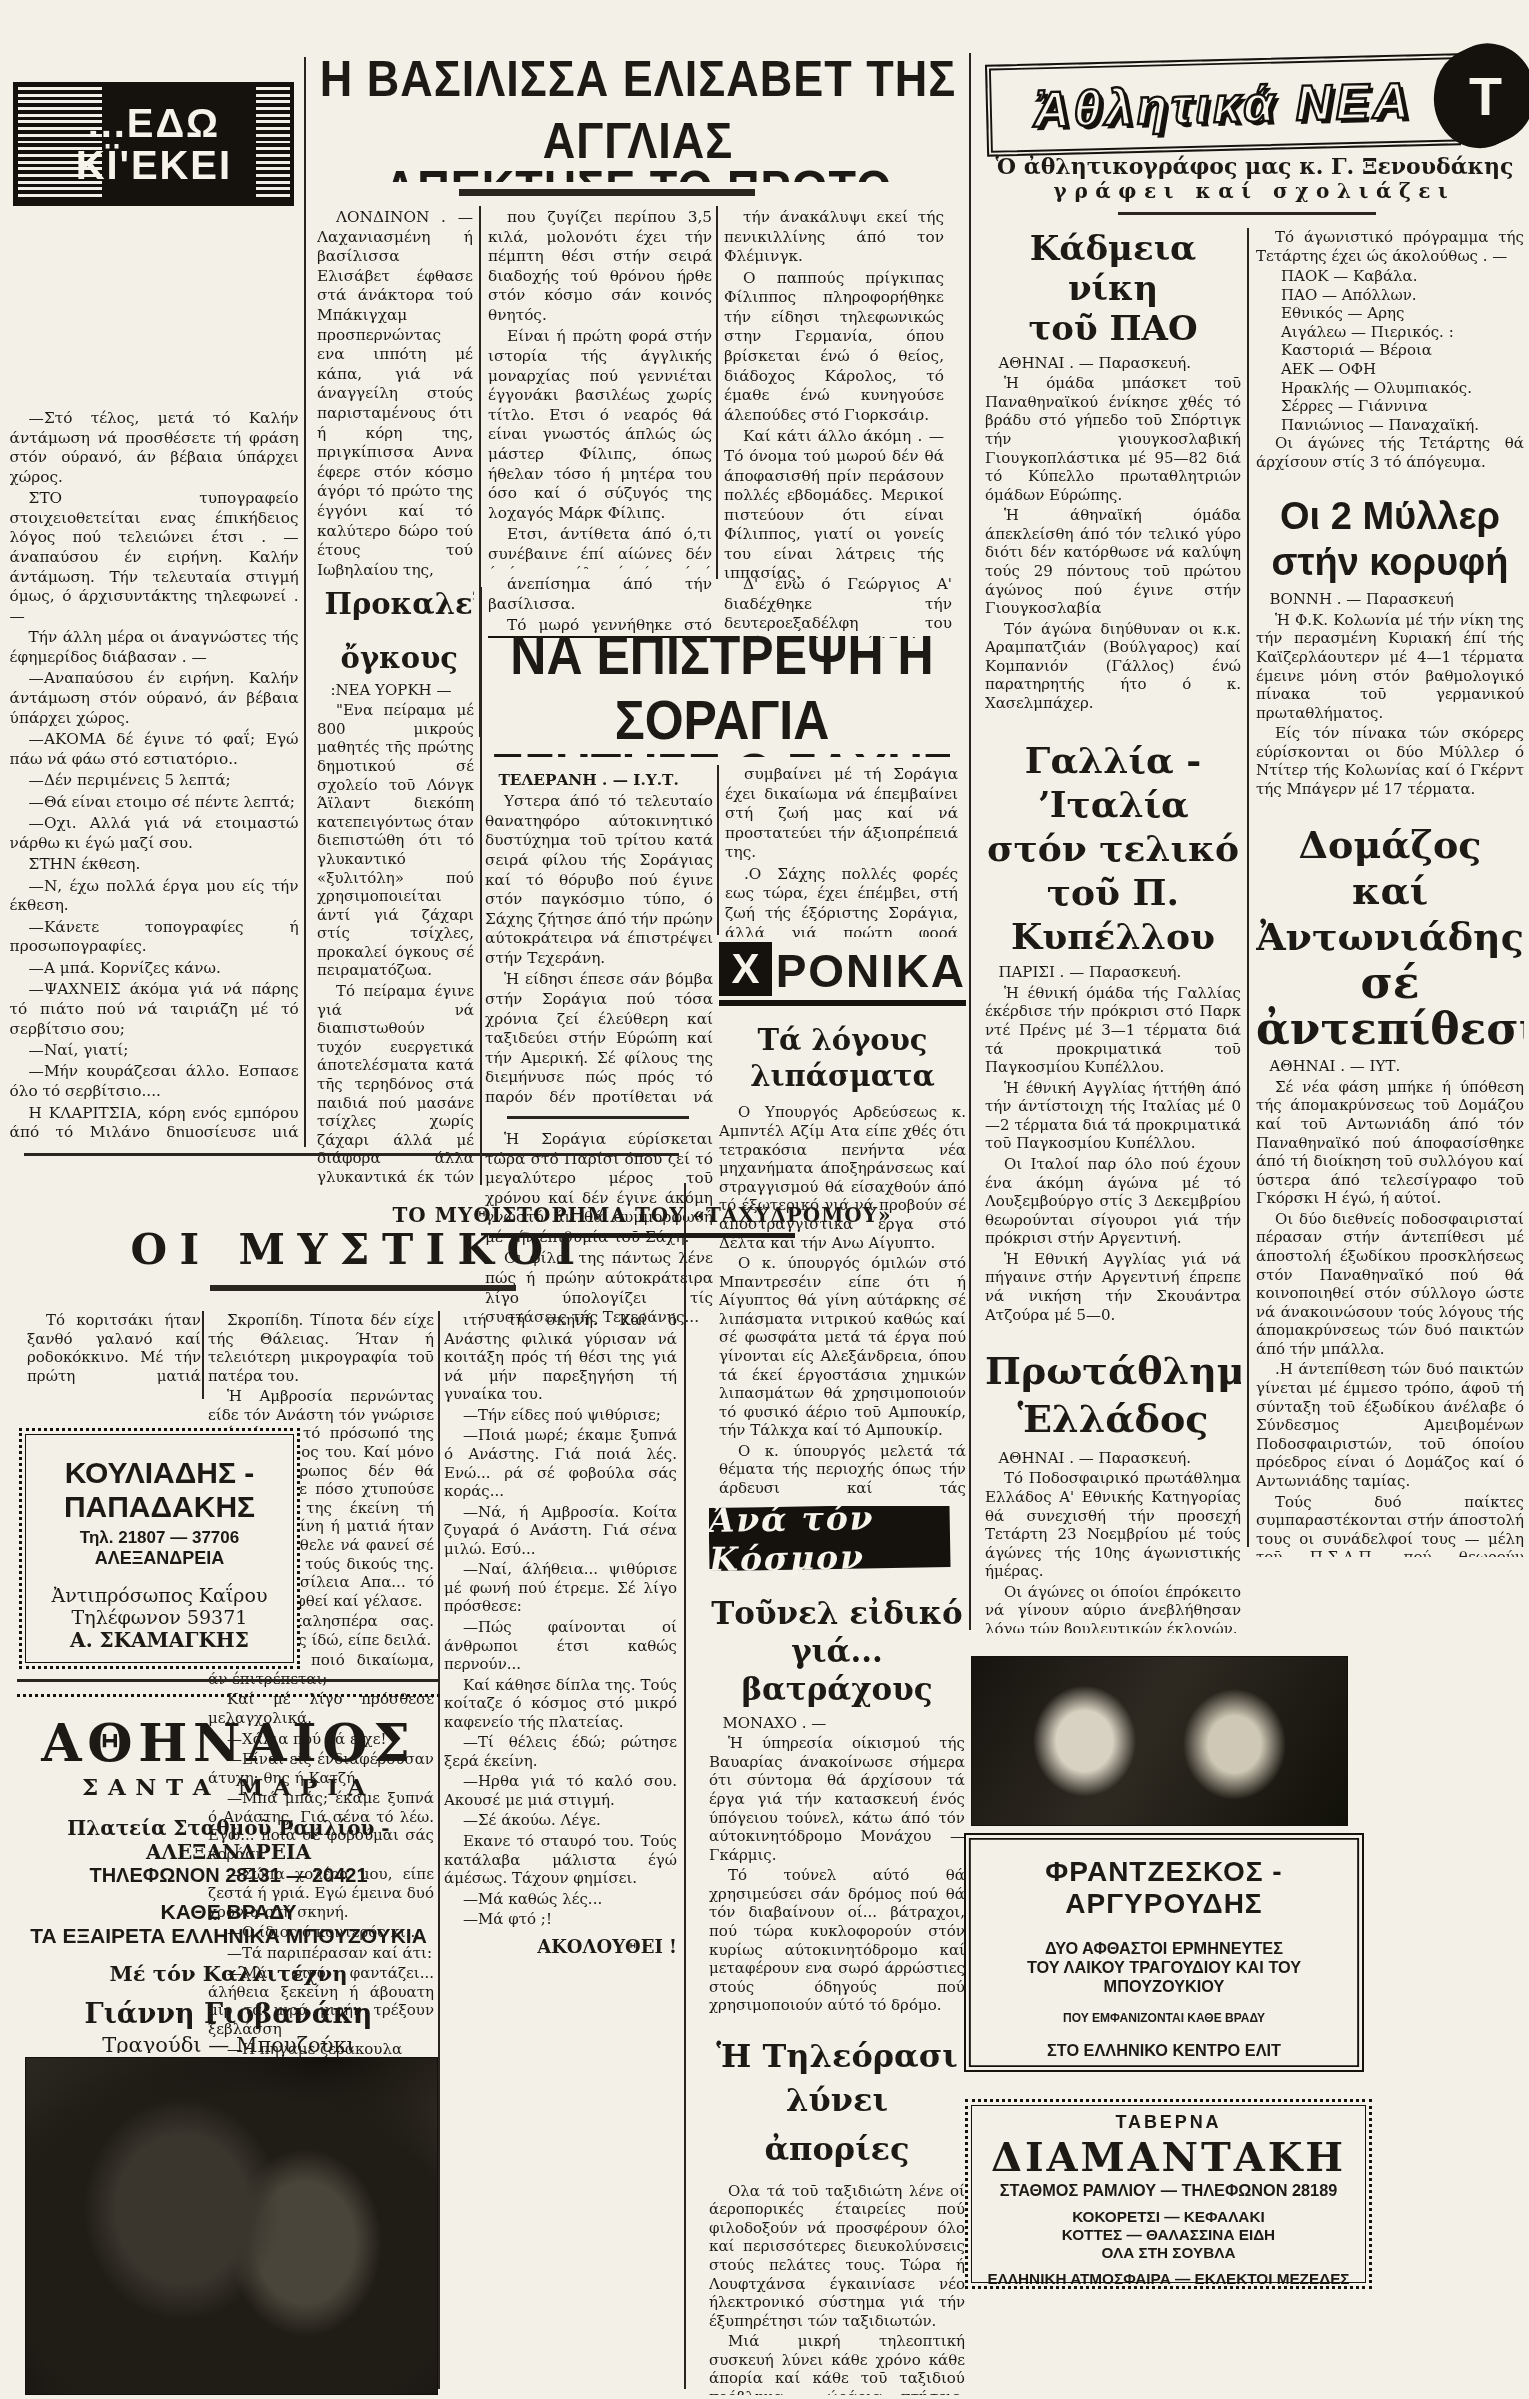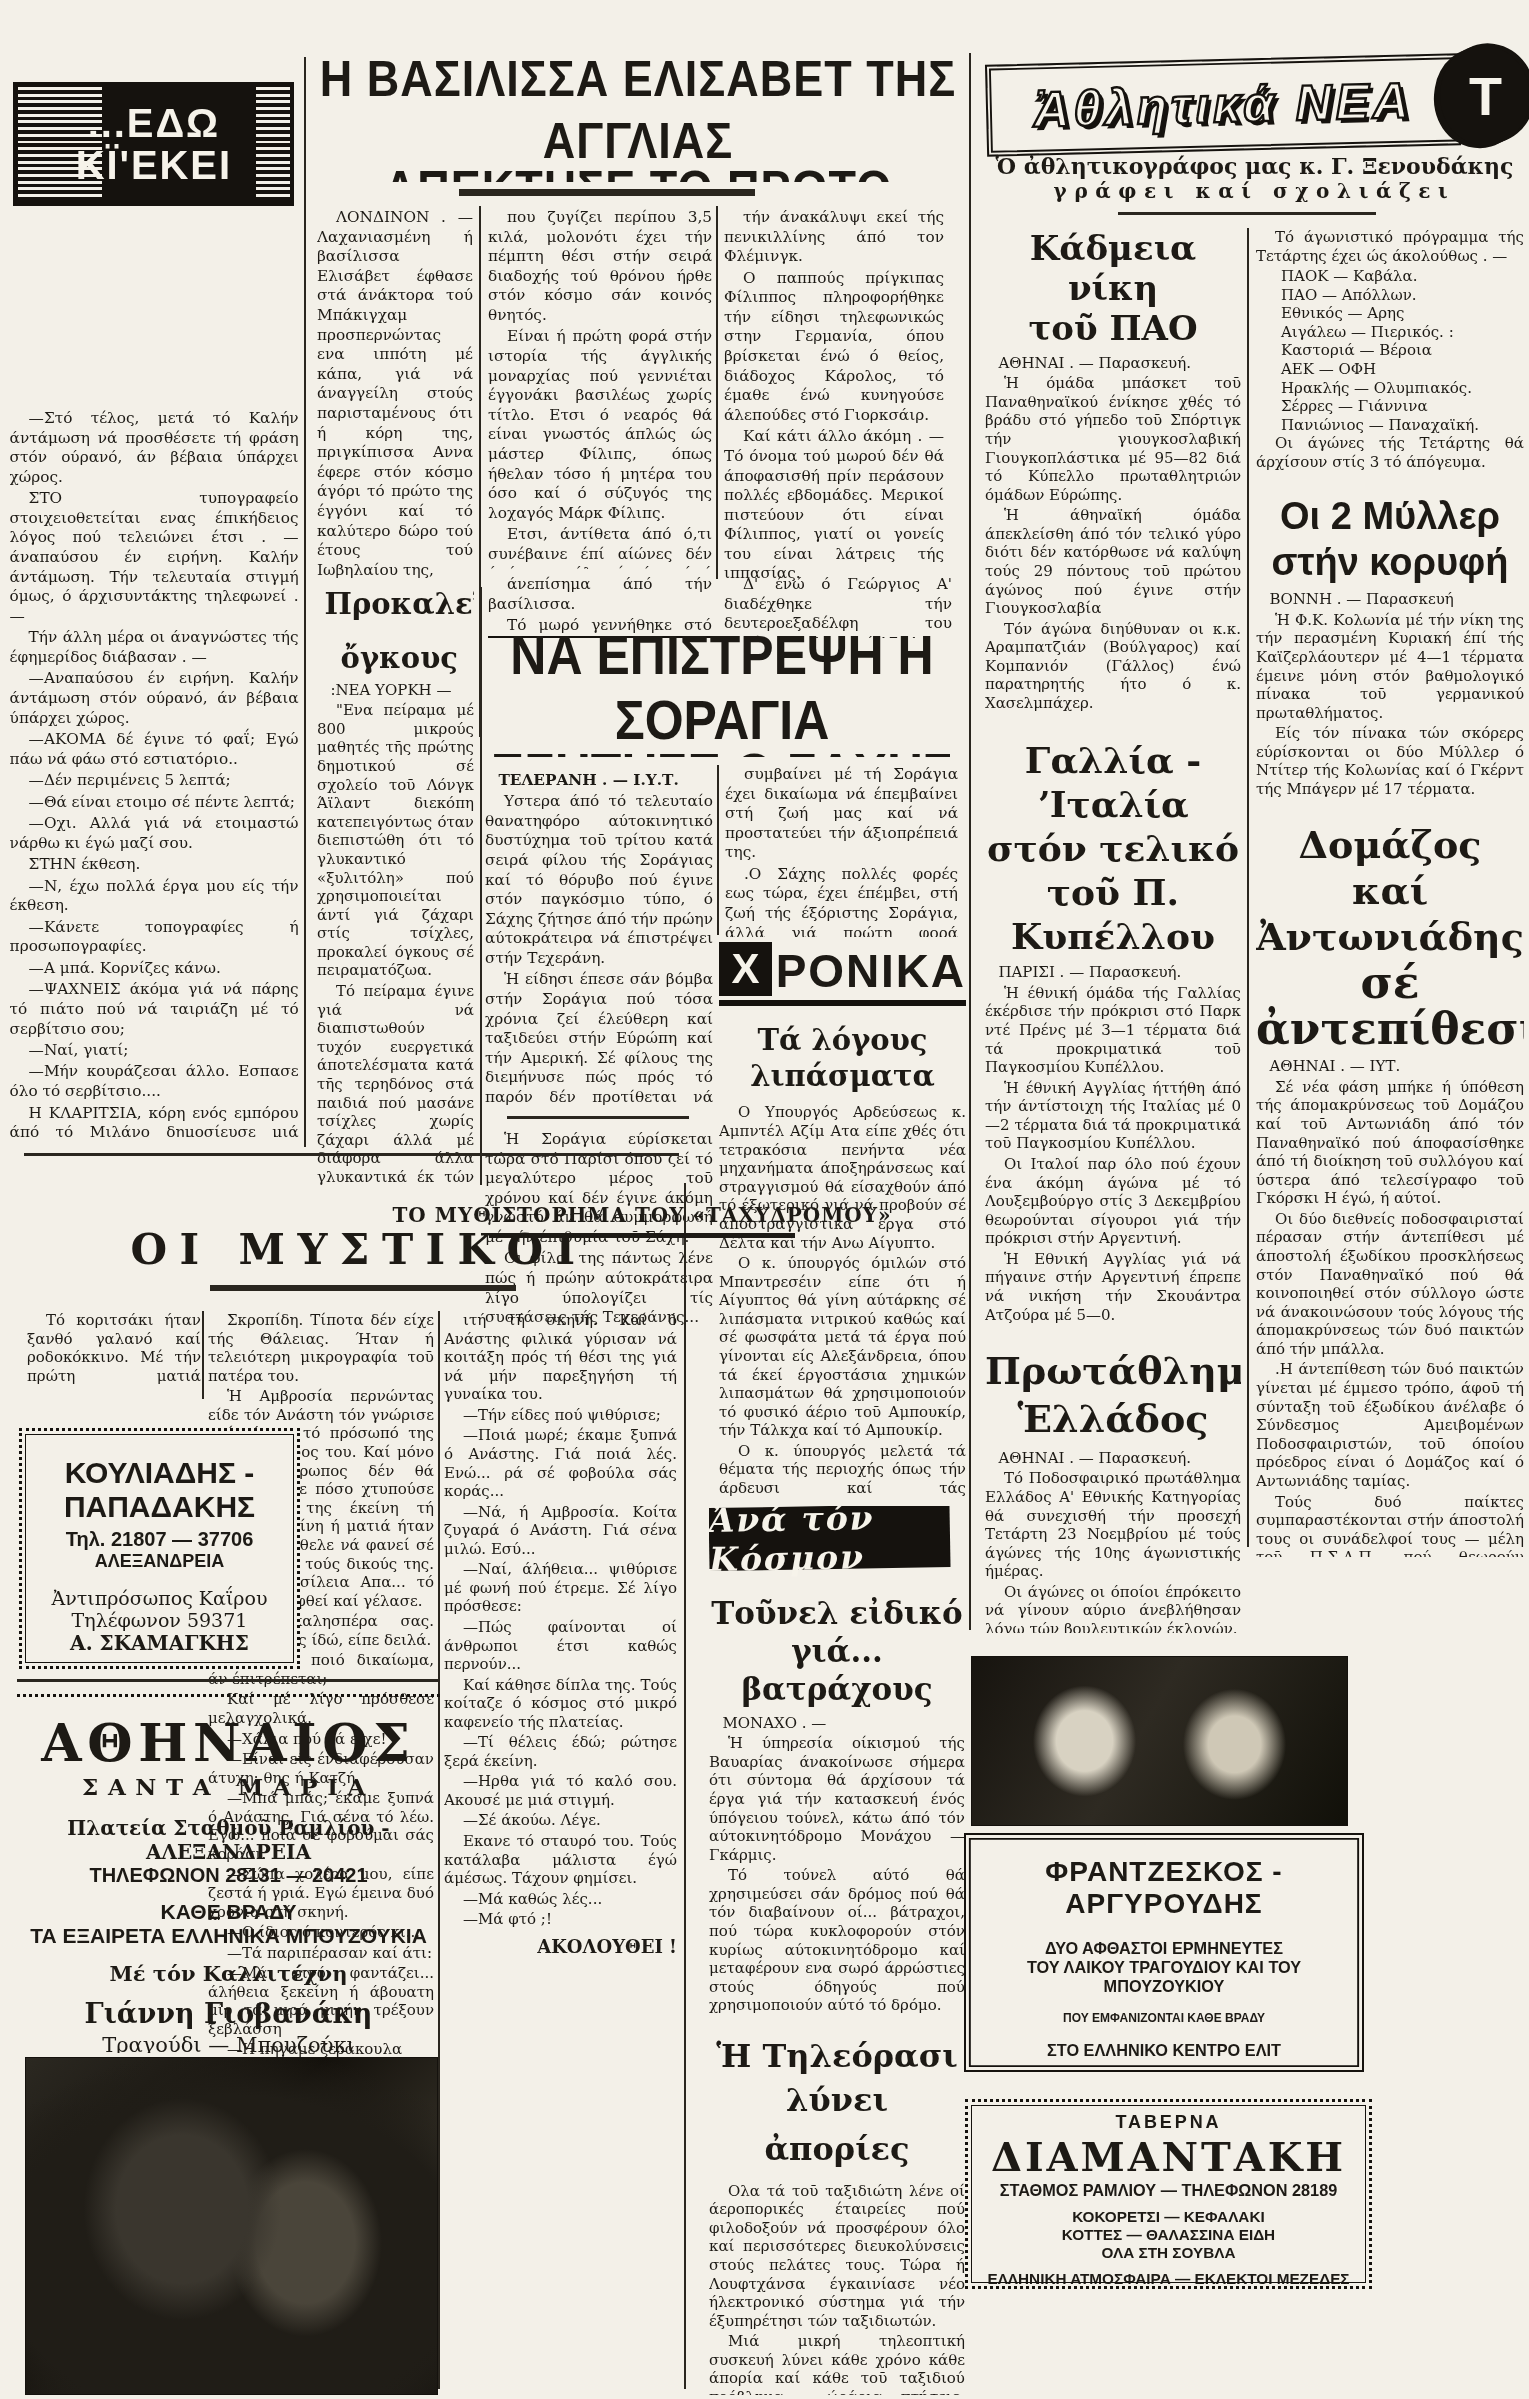--- a/index.html
+++ b/index.html
@@ -340,21 +340,21 @@
         <p class="par">Εκανε τό σταυρό του. Τούς κατάλαβα μάλιστα έγώ άμέσως. Τάχουν φημίσει.</p>
         <p class="par">—Μά καθώς λές...</p>
         <p class="par">—Μά φτό ;!</p>
       </div>
     <div class="followup">ΑΚΟΛΟΥΘΕΙ !</div>
   </div>
 
   <div class="abs chainbox center" style="left:19px;top:1428px;width:275px;height:235px;">
     <div class="sansline" style="font-weight:bold;font-size:30px;margin-top:25px;">ΚΟΥΛΙΑΔΗΣ -</div>
     <div class="sansline" style="font-weight:bold;font-size:30px;">ΠΑΠΑΔΑΚΗΣ</div>
-    <div class="sansline" style="font-weight:bold;font-size:20px;margin-top:3.8px;">Τηλ. 21807 — 37706</div>
+    <div class="sansline" style="font-weight:bold;font-size:17px;margin-top:3.8px;">Τηλ. 21807 — 37706</div>
     <div class="sansline" style="font-weight:bold;font-size:18px;">ΑΛΕΞΑΝΔΡΕΙΑ</div>
     <div style="font-size:19px;margin-top:15.3px;">Ἀντιπρόσωπος Καΐρου</div>
     <div style="font-size:19px;">Τηλέφωνον 59371</div>
     <div style="font-weight:bold;font-size:20px;">Α. ΣΚΑΜΑΓΚΗΣ</div>
   </div>
 
   <div class="hr" style="left:17px;top:1679px;width:421px;height:2.9px;"></div>
   <div class="abs center" style="left:17px;top:1694px;width:423px;height:356px;border-top:3.8px dotted #15120e;">
     <div class="serifhead" style="font-size:52px;letter-spacing:5.7px;margin-top:15.3px;">ΑΘΗΝΑΙΟΣ</div>
     <div class="serifhead" style="font-size:23px;letter-spacing:9.6px;">ΣΑΝΤΑ ΜΑΡΙΑ</div>

